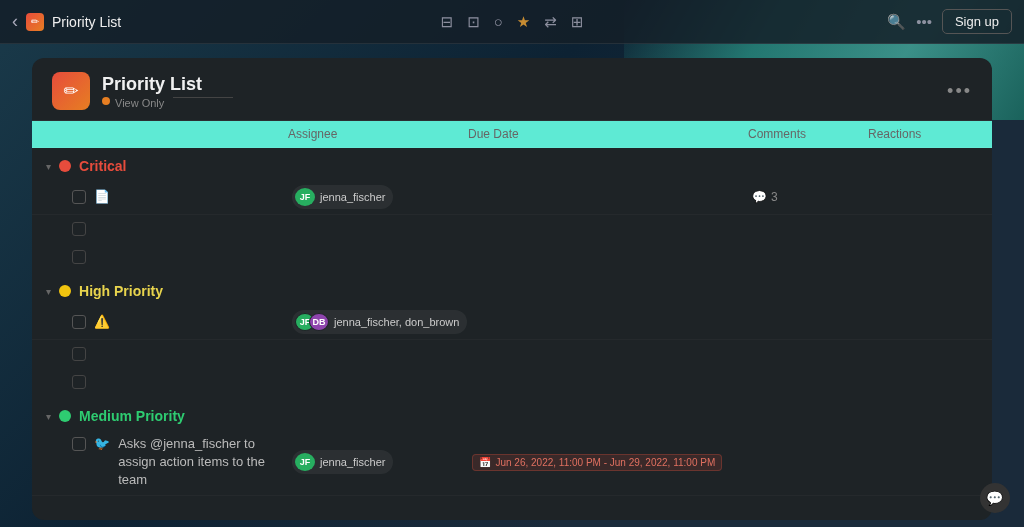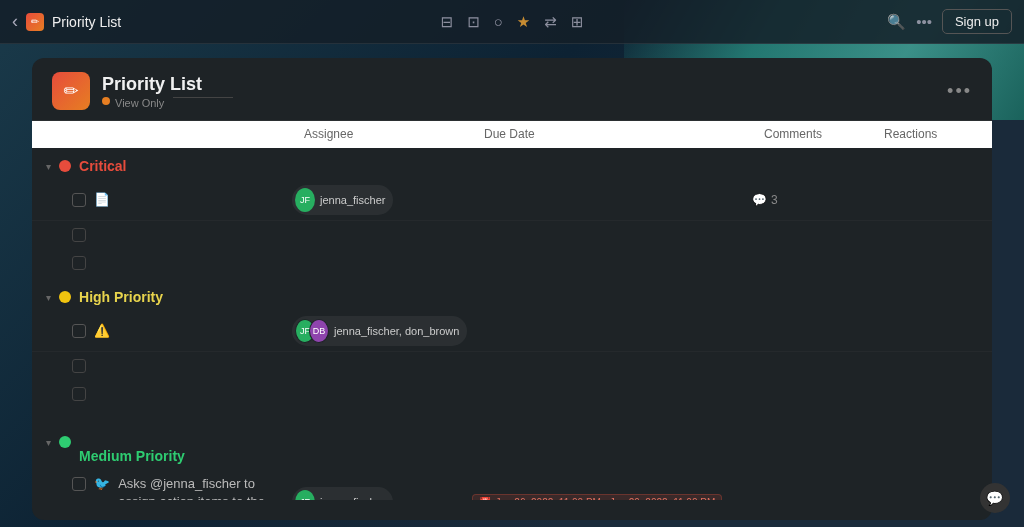--- a/index.html
+++ b/index.html
@@ -154,23 +154,23 @@
       color: #888;
       font-size: 18px;
       cursor: pointer;
       letter-spacing: 2px;
     }
 
     
     .table-header {
       display: grid;
       grid-template-columns: 1fr 180px 280px 120px 100px;
-      padding: 6px 8px;
+      padding: 6px 24px;
       border-bottom: 1px solid rgba(255,255,255,0.06);
-      background: #ffffff;
+      background: #5eead4;
     }
     .table-header-cell {
       color: #666;
       font-size: 12px;
       font-weight: 500;
     }
 
     
     .content-area {
       overflow-y: auto;
@@ -259,24 +259,24 @@
     }
     .assignee-chip {
       display: flex;
       align-items: center;
       gap: 5px;
       background: rgba(255,255,255,0.06);
       border-radius: 20px;
       padding: 3px 8px 3px 3px;
     }
     .avatar {
-      width: 20px; height: 24px;
+      width: 20px; height: 18px;
       border-radius: 50%;
       display: flex; align-items: center; justify-content: center;
-      font-size: 9px; font-weight: 400; color: white;
+      font-size: 9px; font-weight: 700; color: white;
       flex-shrink: 0;
     }
     .avatar-group {
       display: flex;
     }
     .avatar-group .avatar {
       margin-left: -6px;
       border: 1px solid #1e2326;
     }
     .avatar-group .avatar:first-child { margin-left: 0; }
@@ -443,21 +443,21 @@
       </div>
       <div class="empty-task-row">
         <div class="empty-checkbox"></div>
       </div>
     </div>
 
     <div class="group-section">
       <div class="group-header">
         <span class="group-collapse">▾</span>
         <div class="group-dot" style="background:#2ecc71;"></div>
-        <span class="group-title" style="color:#2ecc71;margin-top:28px;">Medium Priority</span>
+        <span class="group-title" style="color:#2ecc71;">Medium Priority</span>
       </div>
 
       <div class="task-row">
         <div class="task-name-cell">
           <div class="task-checkbox"></div>
           <span class="task-icon">🐦</span>
           <span class="task-text">
             Asks @jenna_fischer to assign action items to the  team
           </span>
         </div>

